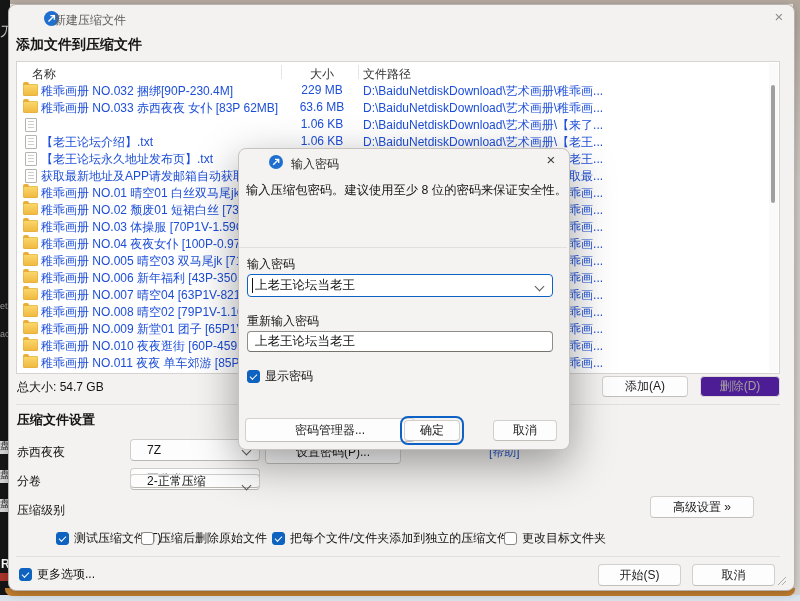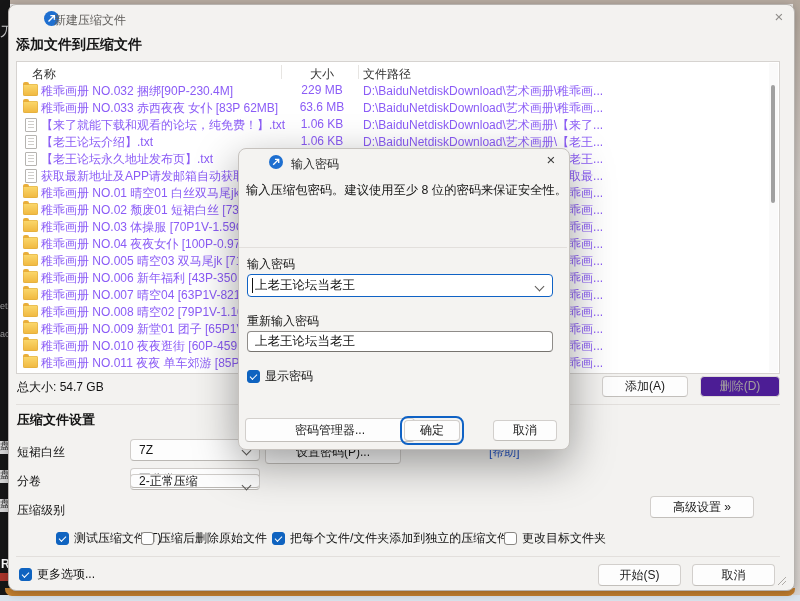--- a/index.html
+++ b/index.html
@@ -32,21 +32,21 @@
         font-size:15px;color:#8f8d8a;cursor:default}
   .x-main{left:769px;top:8px}
   .h1{position:absolute;left:16px;top:36px;font-size:14px;font-weight:bold;color:#141414}
   
   .list{position:absolute;left:16px;top:61px;width:764px;height:313px;background:#fff;
         border:1px solid #d6d3d0;box-sizing:border-box;overflow:hidden}
   .hcell{position:absolute;top:4px;font-size:12px;color:#333}
   .hname{left:15px}.hsize{left:270px;width:70px;text-align:center}.hpath{left:346px}
   .hsep{position:absolute;top:3px;width:1px;height:14px;background:#e7e5e2}
   .hs1{left:264px}.hs2{left:341px}
-  .frow{position:absolute;left:0;width:750px;height:17px;font-size:12px;color:#8b5cf6}
+  .frow{position:absolute;left:0;width:750px;height:17px;font-size:12px;color:#1d4ed8}
   .ficon{position:absolute;left:6px;top:2px;width:15px;height:12px}
   .ficon.fold{background:linear-gradient(180deg,#fbd96e,#f0b73e);border-radius:2px;
               box-shadow:inset 0 0 0 .5px #dca93c}
   .ficon.fold::before{content:"";position:absolute;left:0;top:-2px;width:6px;height:3px;
               background:#e9ae39;border-radius:2px 2px 0 0}
   .ficon.doc{left:8px;width:10px;height:12px;background:#fff;border:1px solid #b5b3b0;border-radius:1px}
   .ficon.doc::after{content:"";position:absolute;left:2px;top:2px;width:6px;height:8px;
               background:repeating-linear-gradient(180deg,#cfcdca 0 1px,transparent 1px 3px)}
   .fname{position:absolute;left:24px;top:1px;width:320px;white-space:nowrap;overflow:hidden}
   .fsize{position:absolute;left:270px;top:1px;width:70px;text-align:center;white-space:nowrap}
@@ -54,21 +54,21 @@
   .sb-track{position:absolute;right:1px;top:1px;width:9px;height:309px;background:#fafafa}
   .sb-thumb{position:absolute;right:3px;top:22px;width:4px;height:118px;background:#a0a0a0;border-radius:2px}
   
   .btn{position:absolute;background:#fdfdfd;border:1px solid #d2cfcc;border-bottom-color:#c2bfbb;
        border-radius:4px;font-size:12px;color:#1b1b1b;display:flex;align-items:center;
        justify-content:center;box-sizing:border-box;cursor:default}
   .btn.disabled{color:#a5a29f;background:#4c1d95;border-color:#ddlbd8;border-color:#dedbd8}
   .lbl{position:absolute;font-size:12px;color:#141414;white-space:nowrap}
   .sep{position:absolute;height:1px;background:#e2dfdc}
   .dd{position:absolute;background:#fdfdfd;border:1px solid #d0cdca;border-bottom-color:#bbb8b4;
-      border-radius:4px;display:flex;align-items:center;padding:0 8px;font-size:12px;color:#141414;
+      border-radius:4px;display:flex;align-items:center;padding:0 16px;font-size:12px;color:#141414;
       box-sizing:border-box}
   .chev{position:absolute;right:9px;top:7px;width:6px;height:6px;border-right:1.2px solid #5c5a57;
         border-bottom:1.2px solid #5c5a57;transform:rotate(45deg)}
   .check{position:absolute;display:flex;align-items:center;gap:5px;height:16px;font-size:12px;color:#131313;white-space:nowrap}
   .check .cb{width:13px;height:13px;border:1px solid #898683;border-radius:3px;background:#fefefe;
              position:relative;flex:none;box-sizing:border-box}
   .check.checked .cb{background:#0f63c0;border-color:#0f63c0}
   .check.checked .cb::after{content:"";position:absolute;left:2px;top:3px;width:6px;height:3px;
              border-left:1.5px solid #fff;border-bottom:1.5px solid #fff;transform:rotate(-45deg)}
   .help{position:absolute;font-size:12px;color:#2456c9}
@@ -134,21 +134,20 @@
             <span class="fpath">D:\BaiduNetdiskDownload\艺术画册\稚乖画...</span>
           </div>
           <div class="frow" style="top: 37px;">
             <span class="ficon fold"></span>
             <span class="fname">稚乖画册 NO.033 赤西夜夜 女仆 [83P 62MB]</span>
             <span class="fsize">63.6 MB</span>
             <span class="fpath">D:\BaiduNetdiskDownload\艺术画册\稚乖画...</span>
           </div>
           <div class="frow" style="top: 54px;">
             <span class="ficon doc"></span>
-            <span class="fname">【来了就能下载和观看的论坛，纯免费！】.txt</span>
             <span class="fsize">1.06 KB</span>
             <span class="fpath">D:\BaiduNetdiskDownload\艺术画册\【来了...</span>
           </div>
           <div class="frow" style="top: 71px;">
             <span class="ficon doc"></span>
             <span class="fname">【老王论坛介绍】.txt</span>
             <span class="fsize">1.06 KB</span>
             <span class="fpath">D:\BaiduNetdiskDownload\艺术画册\【老王...</span>
           </div>
           <div class="frow" style="top: 88px;">
@@ -235,21 +234,21 @@
       </div>
     </div>
 
     <div class="lbl" style="left:17px;top:379px">总大小: 54.7 GB</div>
     <div class="btn" style="left:602px;top:376px;width:86px;height:21px">添加(A)</div>
     <div class="btn disabled" style="left:700px;top:376px;width:80px;height:21px">删除(D)</div>
 
     <div class="sep" style="left:16px;top:404px;width:764px"></div>
     <div class="lbl" style="left:17px;top:411px;font-size:13px;font-weight:bold">压缩文件设置</div>
 
-    <div class="lbl" style="left:17px;top:444px">短裙白丝</div>
+    <div class="lbl" style="left:17px;top:444px">赤西夜夜</div>
     <div class="dd" style="left:130px;top:439px;width:130px;height:22px">
       <span>7Z</span>
       <span class="chev"></span>
     </div>
     <div class="btn" style="left:265px;top:441px;width:136px;height:23px">设置密码(P)...</div>
     <div class="help" style="left:489px;top:444px">[帮助]</div>
 
     <div class="lbl" style="left:17px;top:473px">分卷</div>
     <div class="dd" style="left:130px;top:468px;width:130px;height:22px">
       <span>不分卷</span>

